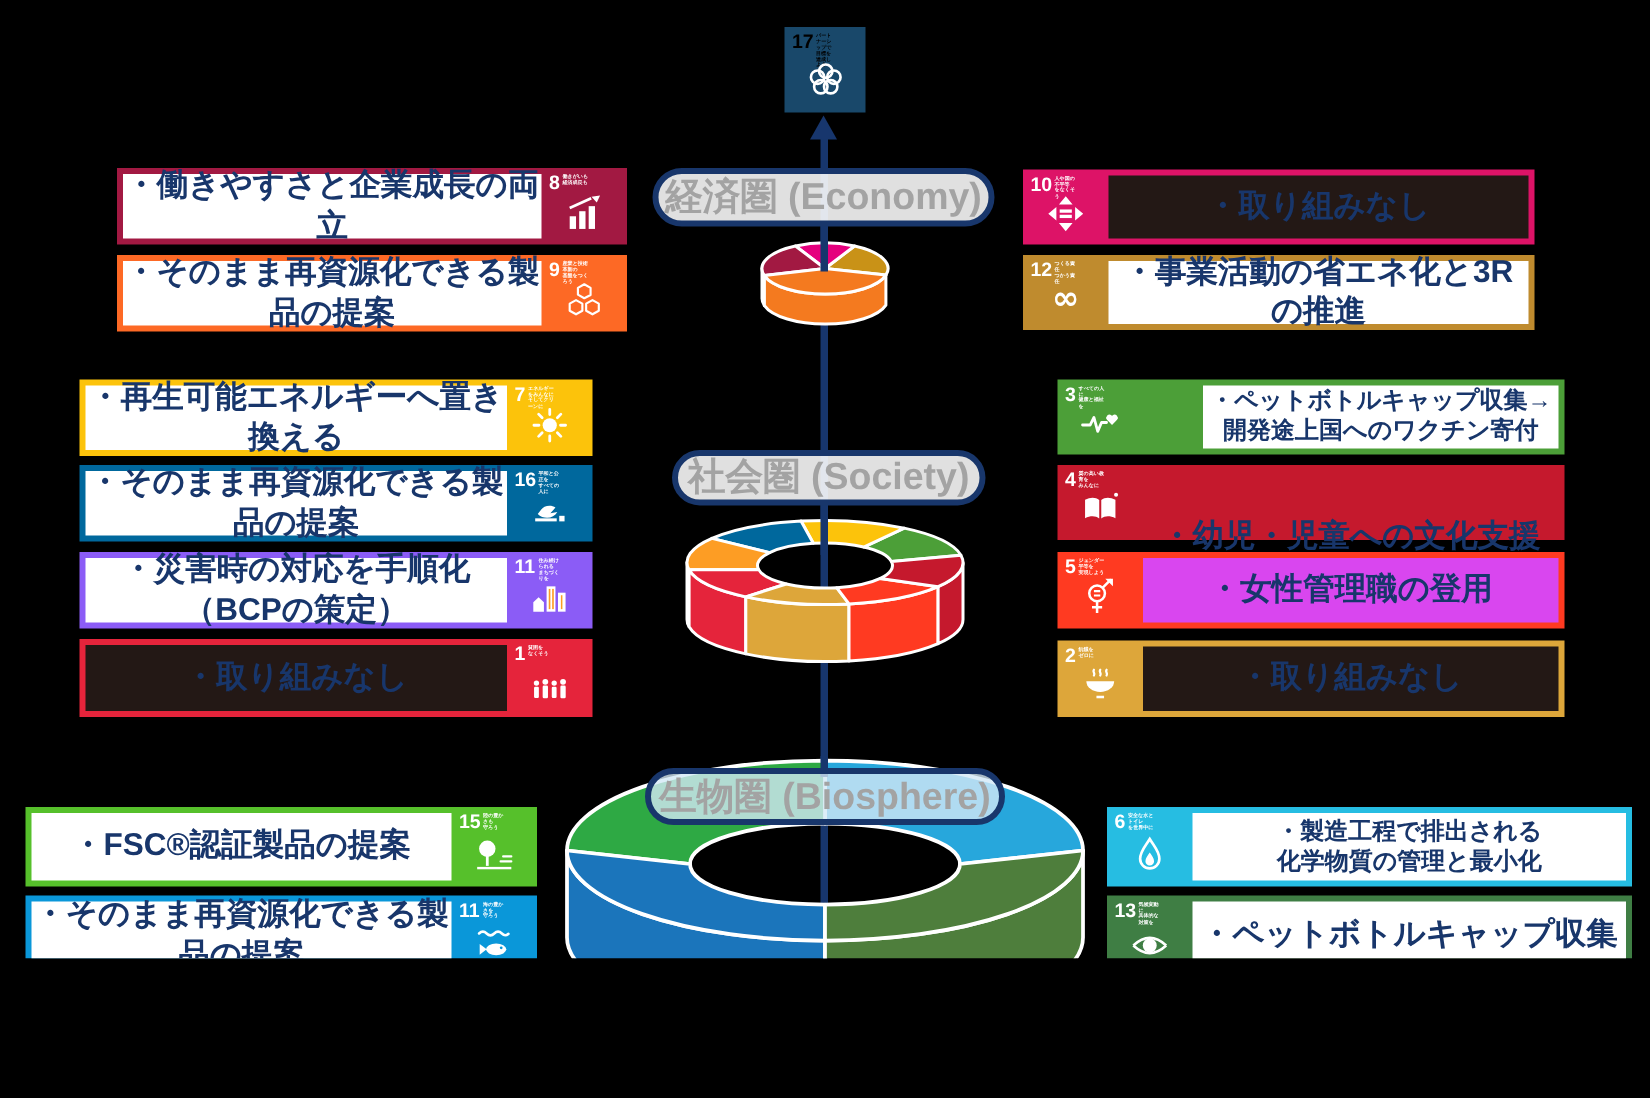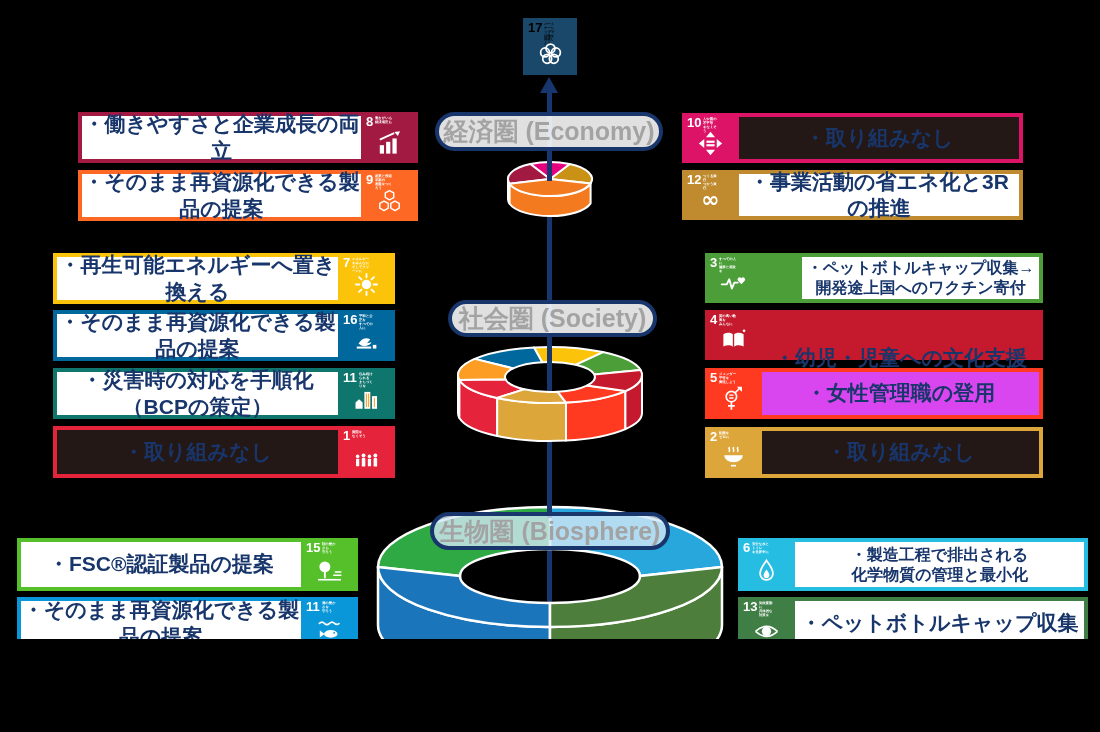--- a/index.html
+++ b/index.html
@@ -173,21 +173,21 @@
           <span class="ititle">平和と公正を
 すべての人に</span>
         </div>
       <div class="glyph"><svg viewBox="0 0 32 32">
             <path fill="#fff" d="M6.5 18.5c4.5 4.5 12.5 4 15.5-1.5l-5.5 1 4-4.5c-3.5-2.5-9.5-1.5-11.5 2z"></path>
             <rect x="4.5" y="22" width="17" height="2.4" fill="#fff"></rect>
             <rect x="23.5" y="20" width="4.2" height="4.4" fill="#fff"></rect>
           </svg></div>
       </div>
   </div>
-  <div class="box" style="left: 53px; top: 368px; width: 342px; height: 51px; background-color: #0f766e;">
+  <div class="box" style="left: 53px; top: 368px; width: 342px; height: 51px; background-color: #8b5cf6;">
     <div class="inner inner-l" style="background-color: rgb(255, 255, 255);">
       <span class="btext">・災害時の対応を手順化（BCPの策定）</span>
       </div>
     <div class="badge badge-r">
       <div class="ihead">
           <span class="num">11</span>
           <span class="ititle">住み続けられる
 まちづくりを</span>
         </div>
       <div class="glyph"><svg viewBox="0 0 32 32">

